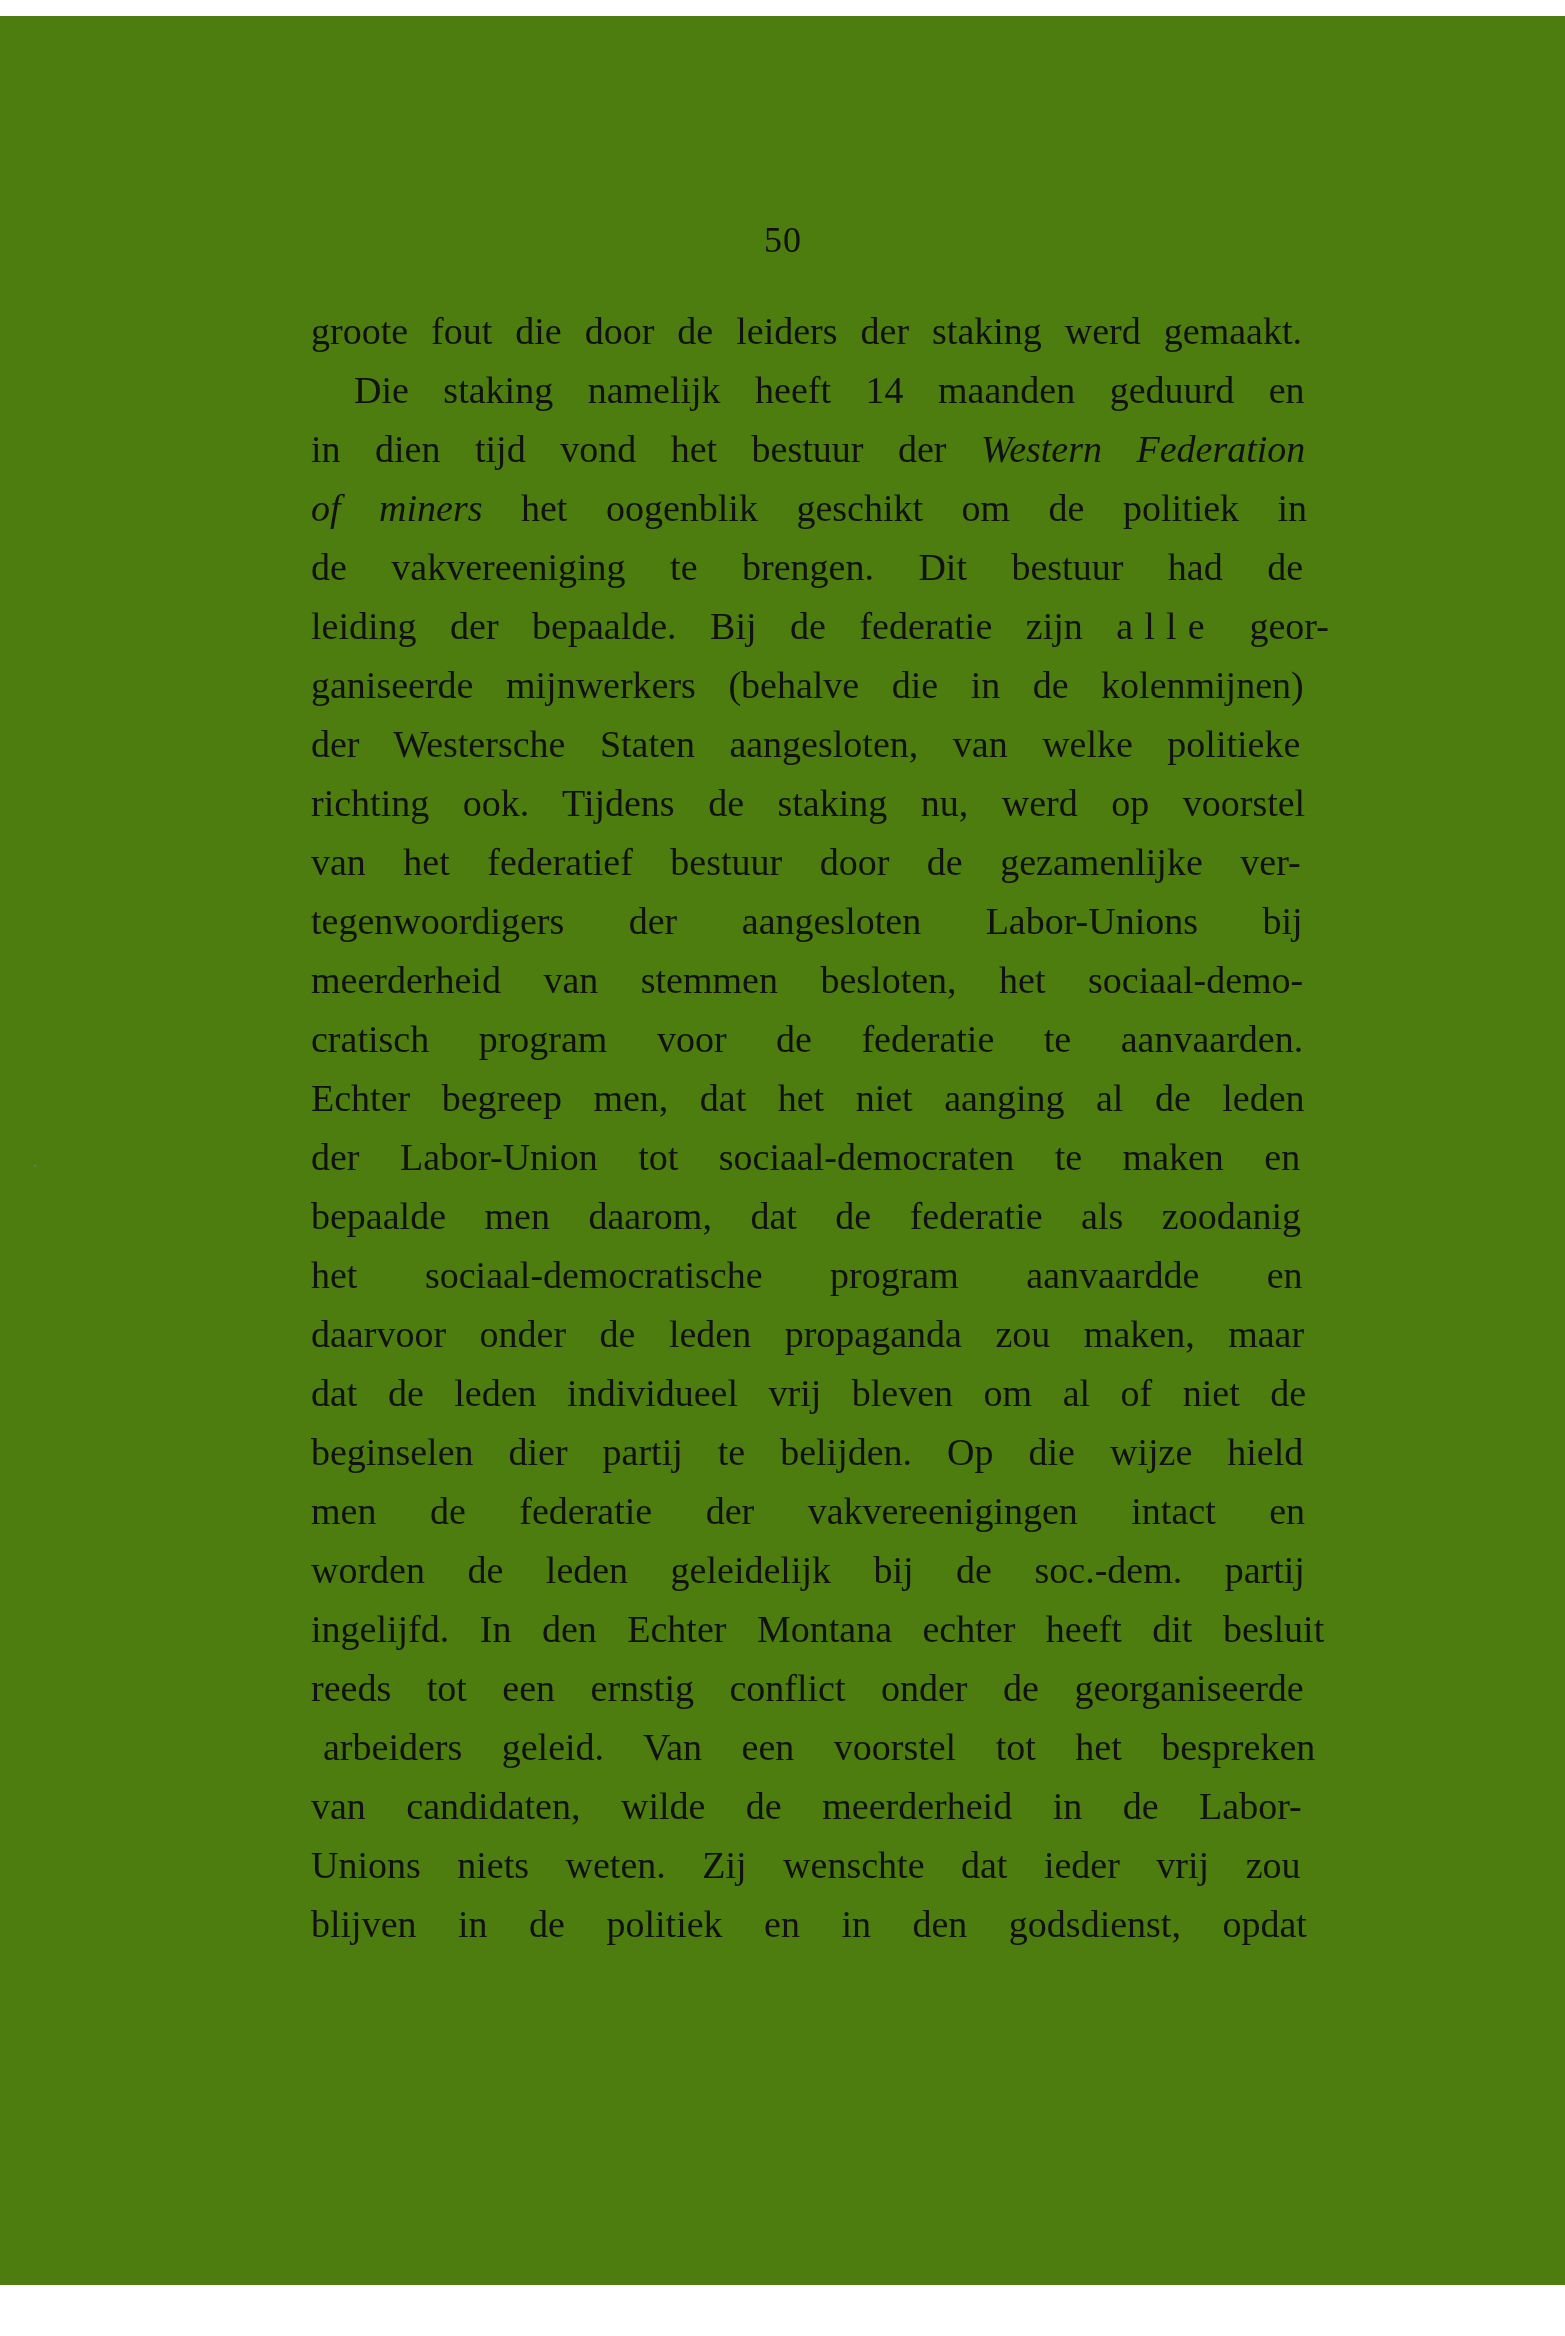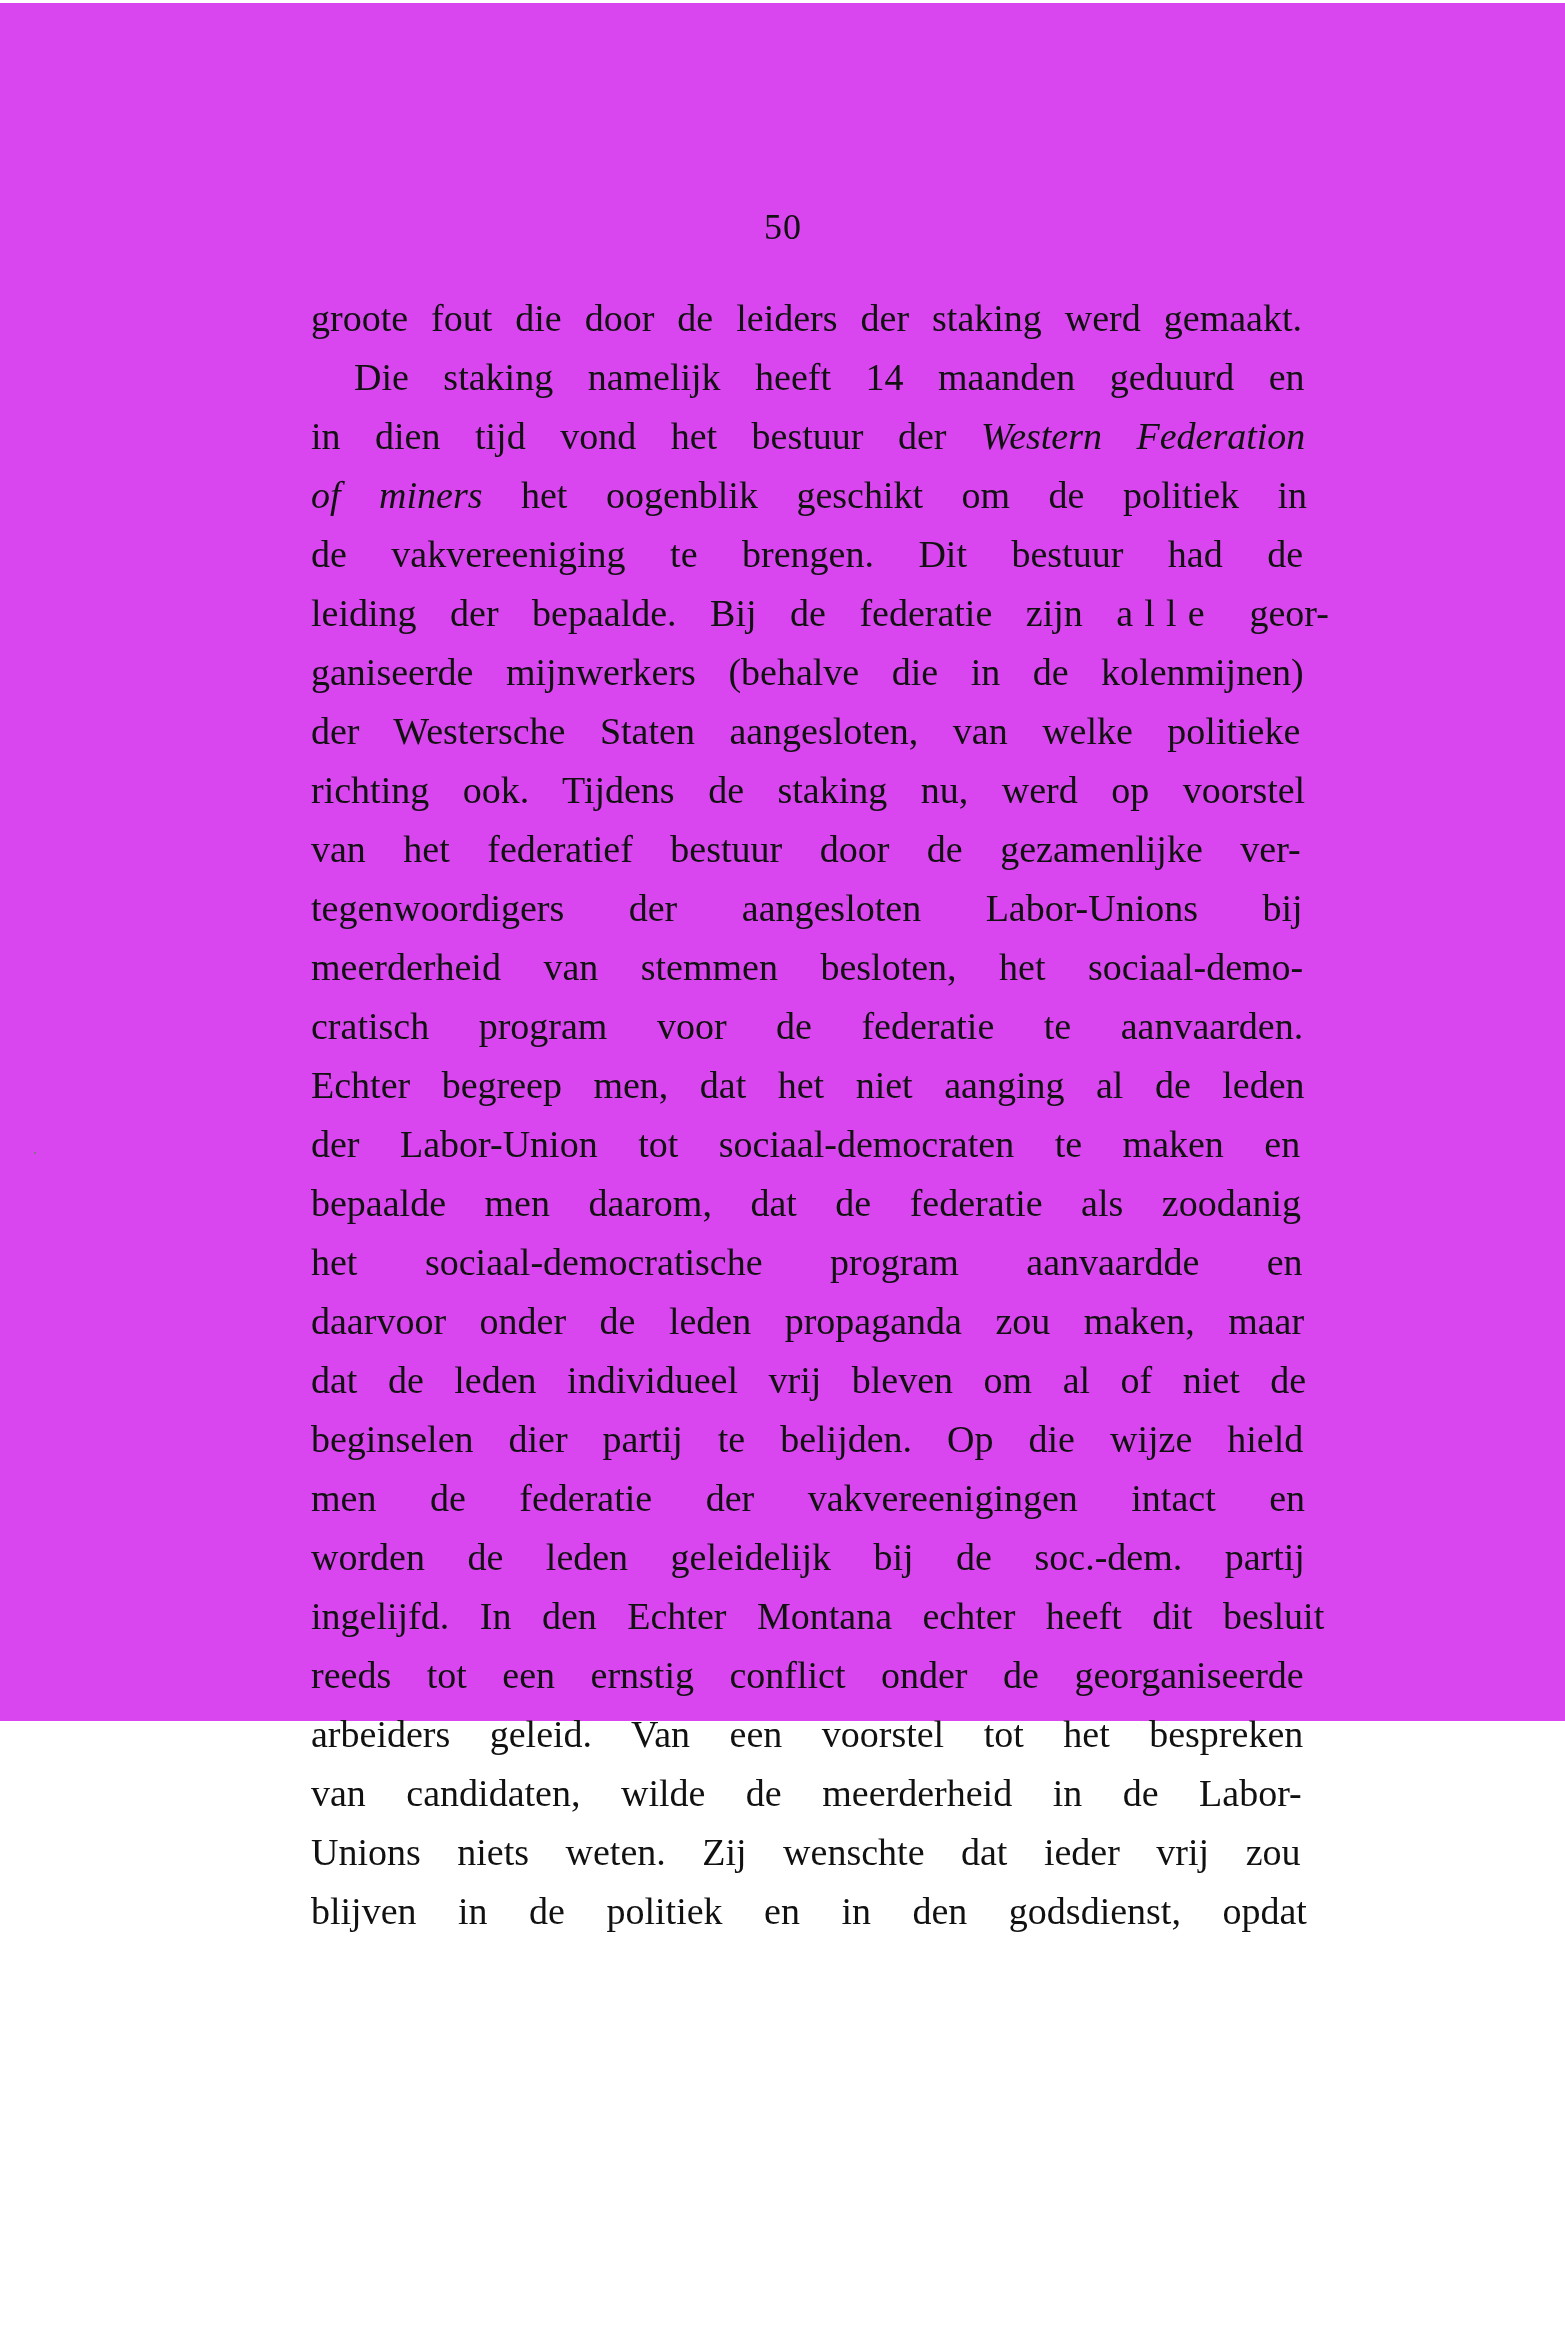--- a/index.html
+++ b/index.html
@@ -10,24 +10,24 @@
     body {
       width: 1566px;
       height: 2337px;
       position: relative;
       overflow: hidden;
       font-family: "Liberation Serif", "DejaVu Serif", serif;
       color: #111111;
     }
     .page {
       position: absolute;
-      left: 0; top: 3px;
+      left: 0; top: 16px;
       width: 1566px;
-      height: 1718px;
-      background: #d946ef;
+      height: 2269px;
+      background: #4d7c0f;
     }
     .page-number {
       position: absolute;
       top: 206px;
       left: 0;
       width: 1566px;
       text-align: center;
       font-size: 36px;
       line-height: 37px;
       letter-spacing: 0.9px;
@@ -96,20 +96,20 @@
       <div class="line"><span class="inner" style="white-space: nowrap; display: inline-block; word-spacing: 31px;"><span>der Labor-Union tot sociaal-democraten te maken en</span></span></div>
       <div class="line"><span class="inner" style="white-space: nowrap; display: inline-block; word-spacing: 29px;"><span>bepaalde men daarom, dat de federatie als zoodanig</span></span></div>
       <div class="line"><span class="inner" style="white-space: nowrap; display: inline-block; word-spacing: 58px;"><span>het sociaal-democratische program aanvaardde en</span></span></div>
       <div class="line"><span class="inner" style="white-space: nowrap; display: inline-block; word-spacing: 24px;"><span>daarvoor onder de leden propaganda zou maken, maar</span></span></div>
       <div class="line"><span class="inner" style="white-space: nowrap; display: inline-block; word-spacing: 21px;"><span>dat de leden individueel vrij bleven om al of niet de</span></span></div>
       <div class="line"><span class="inner" style="white-space: nowrap; display: inline-block; word-spacing: 25.5px;"><span>beginselen dier partij te belijden. Op die wijze hield</span></span></div>
       <div class="line"><span class="inner" style="white-space: nowrap; display: inline-block; word-spacing: 44px;"><span>men de federatie der vakvereenigingen intact en</span></span></div>
       <div class="line"><span class="inner" style="white-space: nowrap; display: inline-block; word-spacing: 33px;"><span>worden de leden geleidelijk bij de soc.-dem. partij</span></span></div>
       <div class="line"><span class="inner" style="white-space: nowrap; display: inline-block; word-spacing: 21px;"><span>ingelijfd. In den Echter Montana echter heeft dit besluit</span></span></div>
       <div class="line"><span class="inner" style="white-space: nowrap; display: inline-block; word-spacing: 26px;"><span>reeds tot een ernstig conflict onder de georganiseerde</span></span></div>
-      <div class="line"><span class="inner" style="white-space: nowrap; display: inline-block; word-spacing: 30px;"><span>arbeiders geleid. Van een voorstel tot het bespreken</span></span></div>
+      <div class="line"><span class="inner" style="white-space: nowrap; display: inline-block; word-spacing: 30px; margin-left: 12px;"><span>arbeiders geleid. Van een voorstel tot het bespreken</span></span></div>
       <div class="line"><span class="inner" style="white-space: nowrap; display: inline-block; word-spacing: 31px;"><span>van candidaten, wilde de meerderheid in de Labor-</span></span></div>
       <div class="line"><span class="inner" style="white-space: nowrap; display: inline-block; word-spacing: 27px;"><span>Unions niets weten. Zij wenschte dat ieder vrij zou</span></span></div>
       <div class="line"><span class="inner" style="white-space: nowrap; display: inline-block; word-spacing: 32px;"><span>blijven in de politiek en in den godsdienst, opdat</span></span></div>
     </div>
   <div class="speck"></div>
 </div>
 
 
 </body></html>

